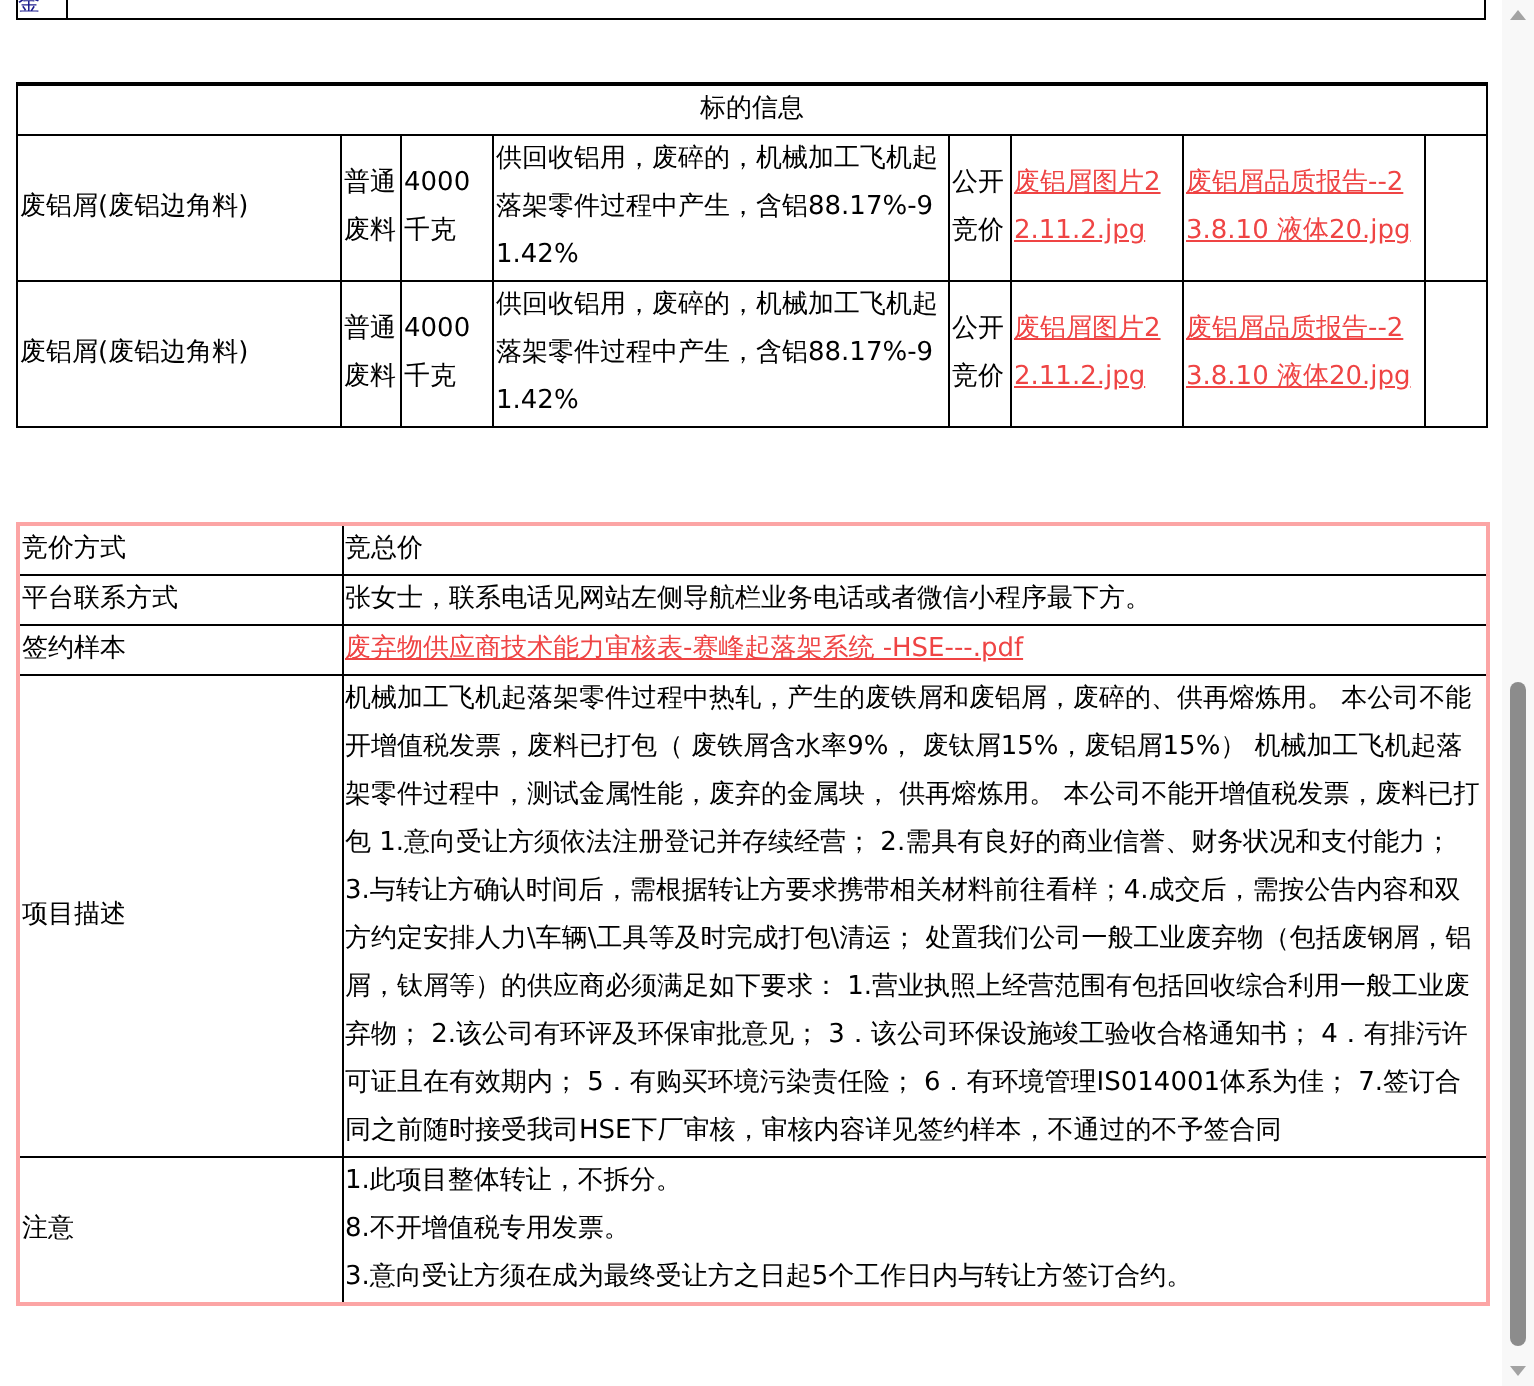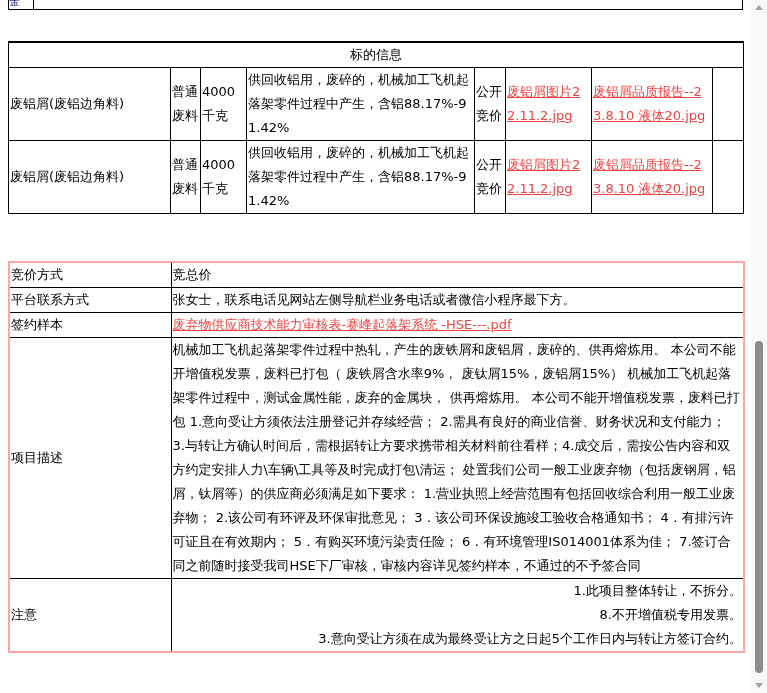--- a/index.html
+++ b/index.html
@@ -22,21 +22,21 @@
   td { border: 1px solid #000; padding: 0 1px; vertical-align: middle; line-height: 24px; word-break: break-all; }
   .t1 { top: 11px; border-top: 2px solid #000; }
   .t1 .title { text-align: center; height: 24px; }
   .t1 .hdr td { height: 50px; line-height: 24px; }
   .t1 .row td { height: 70px; line-height: 24px; }
   .t2 { top: 231px; border: 2px solid #fca5a5; }
   .t2 td { line-height: 24px; }
   .bold { font-weight: bold; }
   a, .link { color: #ef4444; text-decoration: underline; cursor: pointer; }
   .desc { line-height: 24px; }
-  .note-line { display: block; text-align: right; }
+  .note-line { display: block; }
   .scrollbar {
     position: absolute; right: 0; top: 0; width: 16px; height: 693px; background: #f8f8f8;
   }
   .scrollbar .arrow-up, .scrollbar .arrow-down {
     position: absolute; left: 4px; width: 0; height: 0;
     border-left: 4px solid transparent; border-right: 4px solid transparent;
   }
   .scrollbar .arrow-up { top: 5px; border-bottom: 5px solid #a3a3a3; }
   .scrollbar .arrow-down { bottom: 5px; border-top: 5px solid #a3a3a3; }
   .scrollbar .thumb {

